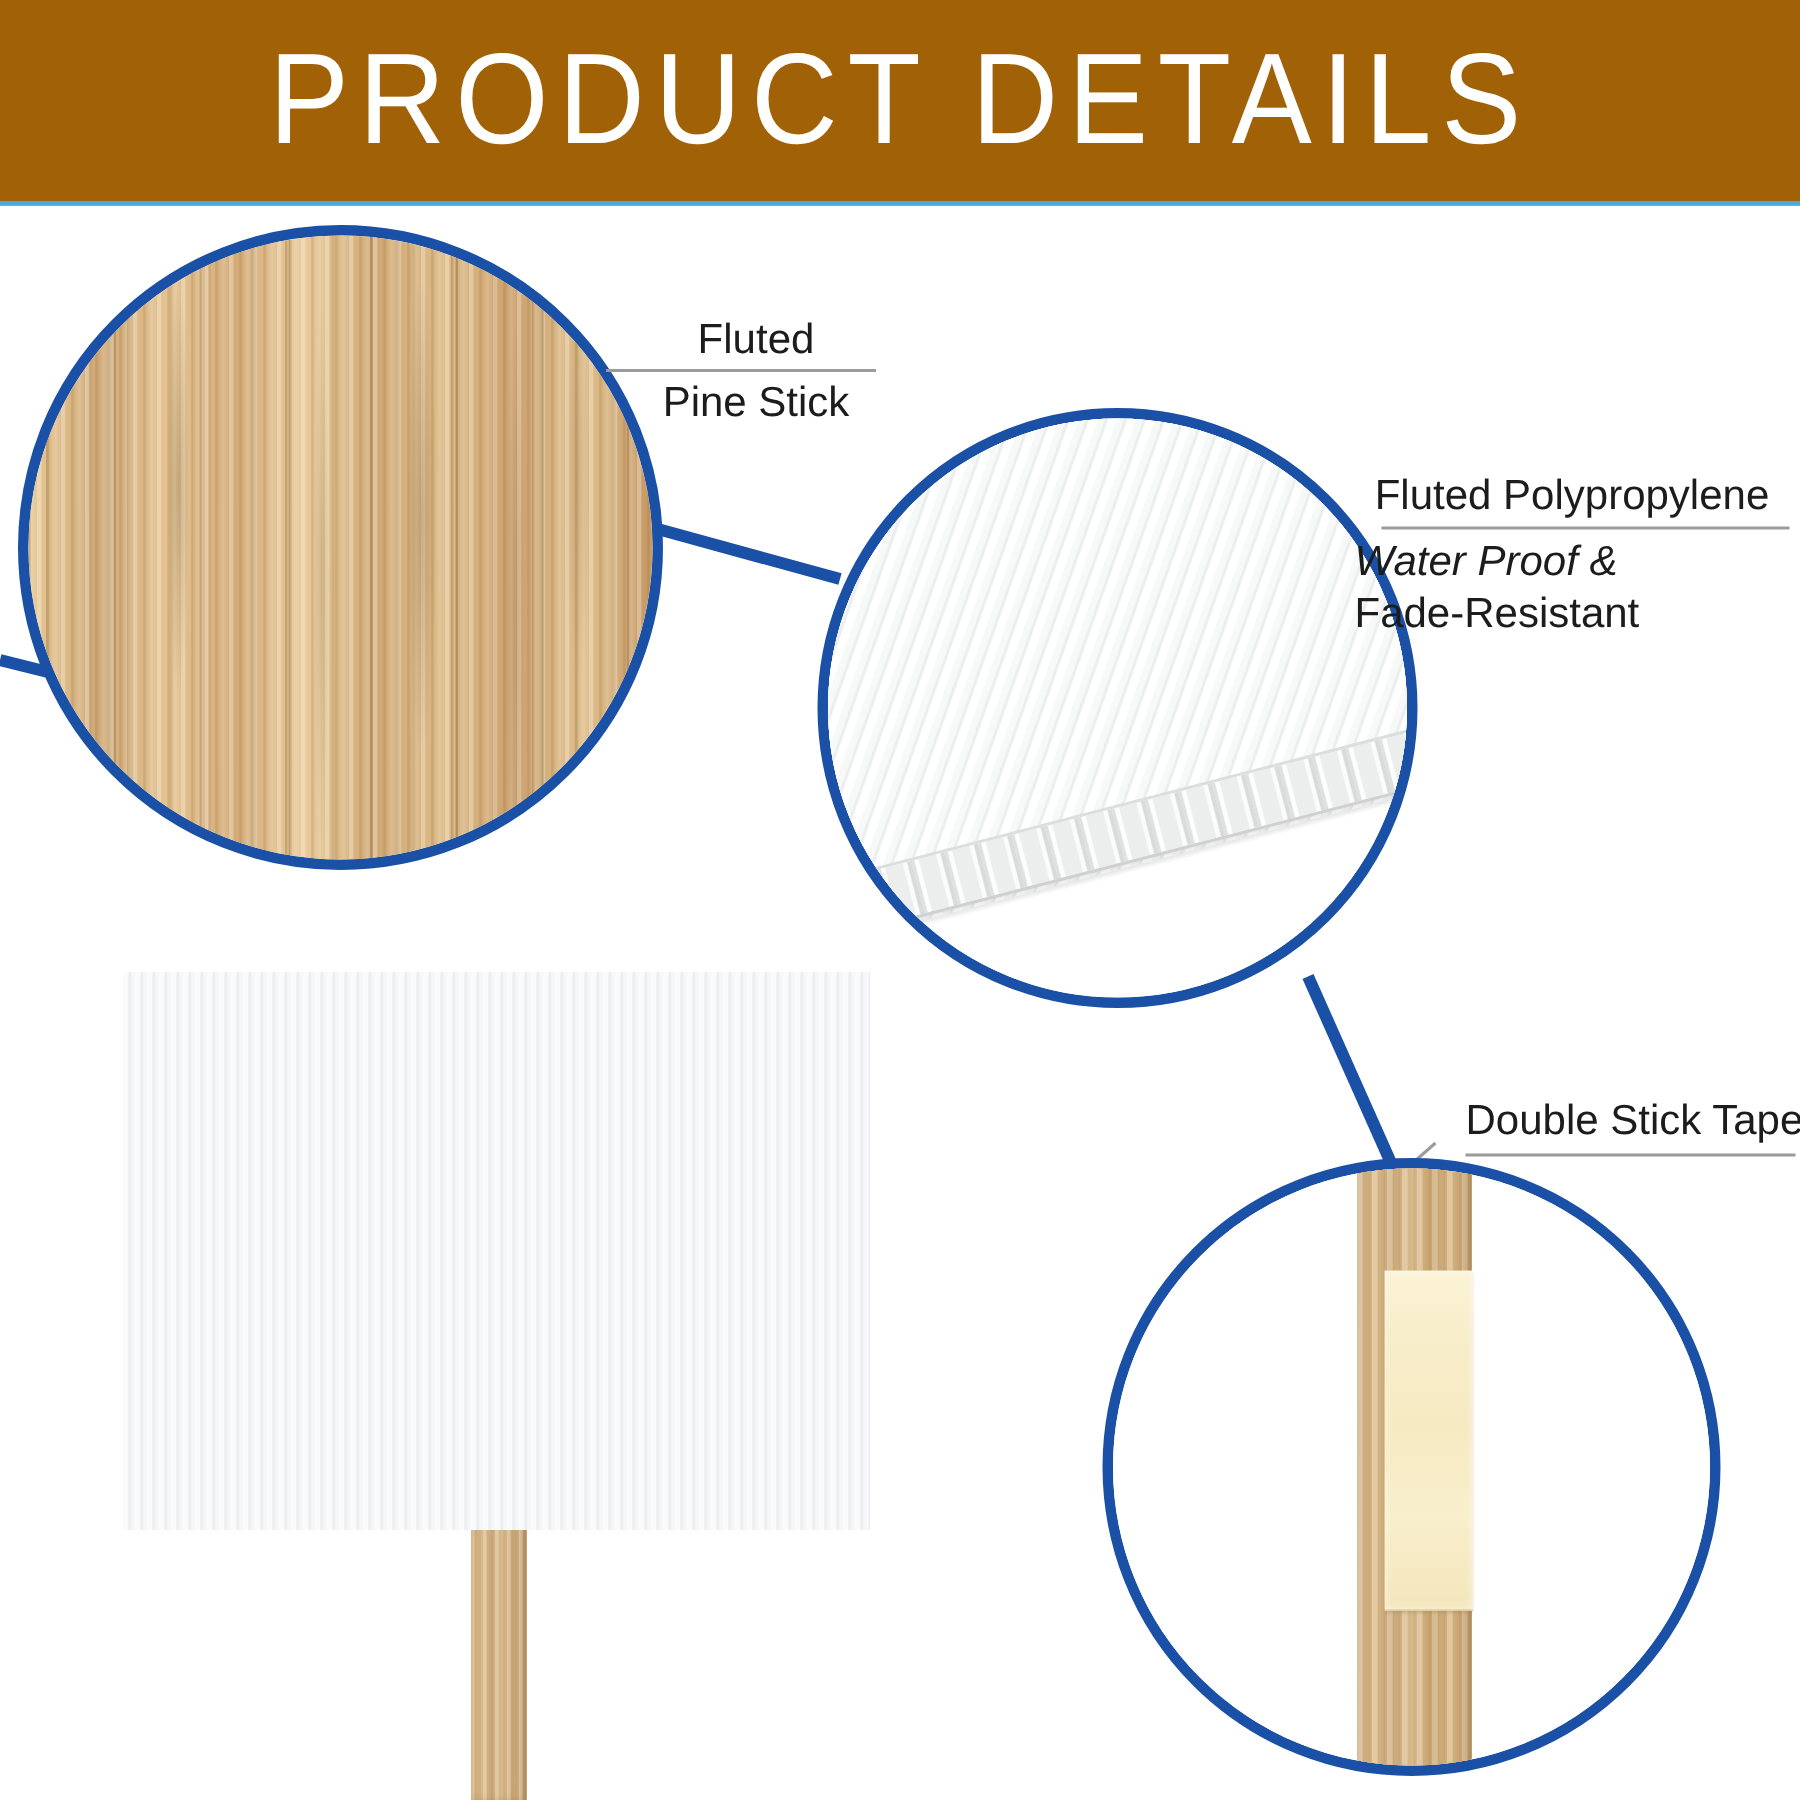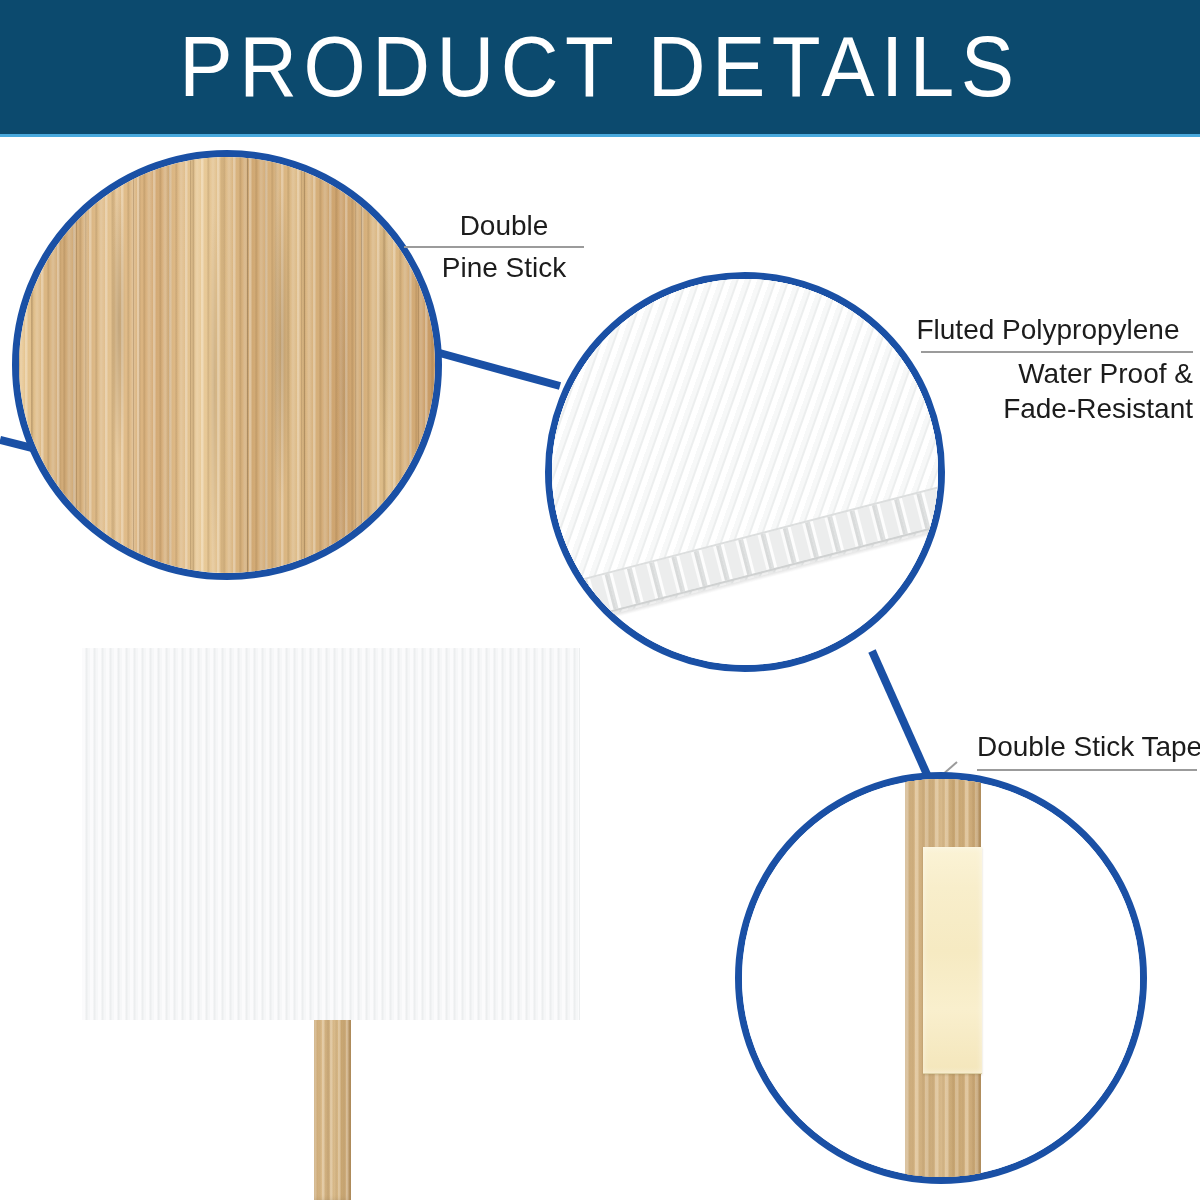--- a/index.html
+++ b/index.html
@@ -12,21 +12,21 @@
   #page {
     position: relative;
     width: 1200px; height: 1200px;
     background: #ffffff;
   }
 
   
   #header-banner {
     position: absolute; left: 0; top: 0;
     width: 1200px; height: 137px;
-    background: #0c4a6e;
+    background: #a16207;
     border-bottom: 3px solid #49a9dd;
   }
   #page-title {
     position: absolute; left: 0; top: 18px;
     width: 1200px;
     text-align: center;
     color: #ffffff;
     font-size: 86px;
     line-height: 96px;
     font-weight: 400;
@@ -181,22 +181,22 @@
   }
 
   #label-wood { left: 404px; top: 208px; width: 200px; text-align: center; }
   #label-wood .label-line-1 { text-align: center; }
   #label-wood .label-rule { width: 180px; margin: 3px auto 2px 0; }
   #label-wood .label-line-2 { text-align: center; }
 
   #label-flute { left: 903px; top: 312px; width: 290px; }
   #label-flute .label-line-1 { text-align: center; }
   #label-flute .label-rule { width: 272px; margin: 4px 0 3px 18px; }
-  #label-flute .label-line-2 { text-align: right; }
-  #label-flute .label-line-3 { text-align: right; }
+  #label-flute .label-line-2 { text-align: left; font-style: italic; }
+  #label-flute .label-line-3 { text-align: left; }
 
   #label-tape { left: 955px; top: 729px; width: 230px; margin-left: 22px; }
   #label-tape .label-line-1 { text-align: left; }
   #label-tape .label-rule { width: 220px; margin: 5px 0 0 0; }
 
   
   #product-stake {
     position: absolute;
     left: 314px; top: 866px;
     width: 37px; height: 334px;
@@ -249,21 +249,21 @@
 
     <path d="M 941,776 L 957,762" stroke="#9b9b9b" stroke-width="2" fill="none"></path>
   </svg>
 
   <div class="callout" id="callout-wood">
     <div class="wood-fill"></div>
     <div class="wood-grain-overlay"></div>
   </div>
 
   <div class="label-block" id="label-wood">
-    <div class="label-line-1">Double</div>
+    <div class="label-line-1">Fluted</div>
     <div class="label-rule"></div>
     <div class="label-line-2">Pine Stick</div>
   </div>
 
   <div class="callout" id="callout-flute">
     <div class="flute-scene">
       <div class="flute-top"></div>
       <div class="flute-edge-shadow"></div>
       <div class="flute-edge"></div>
     </div>

